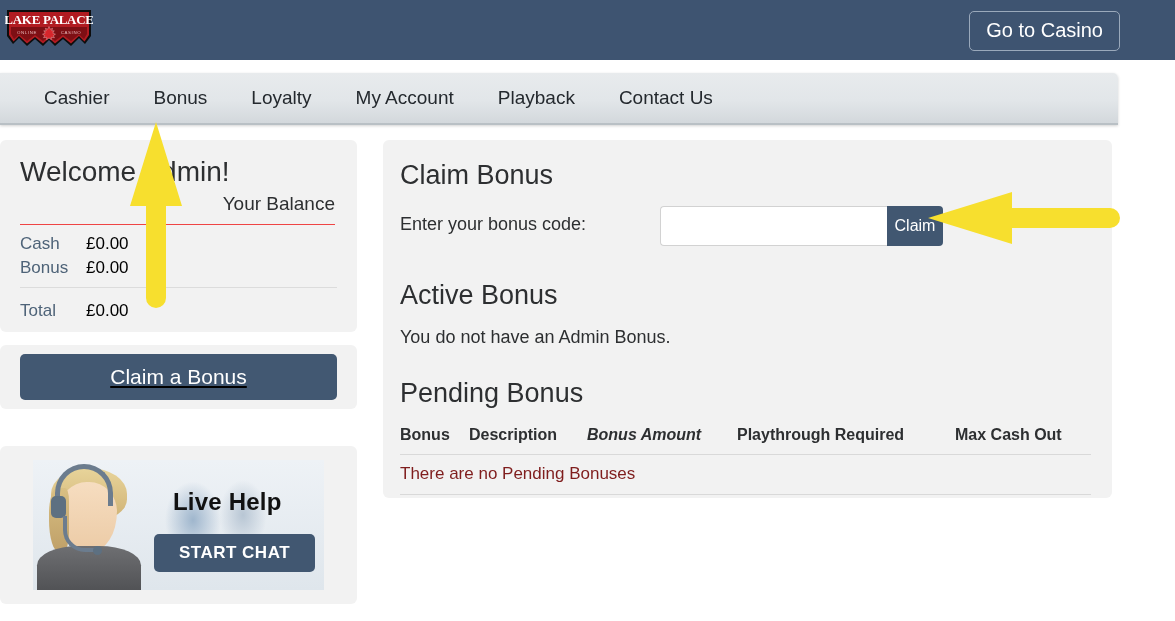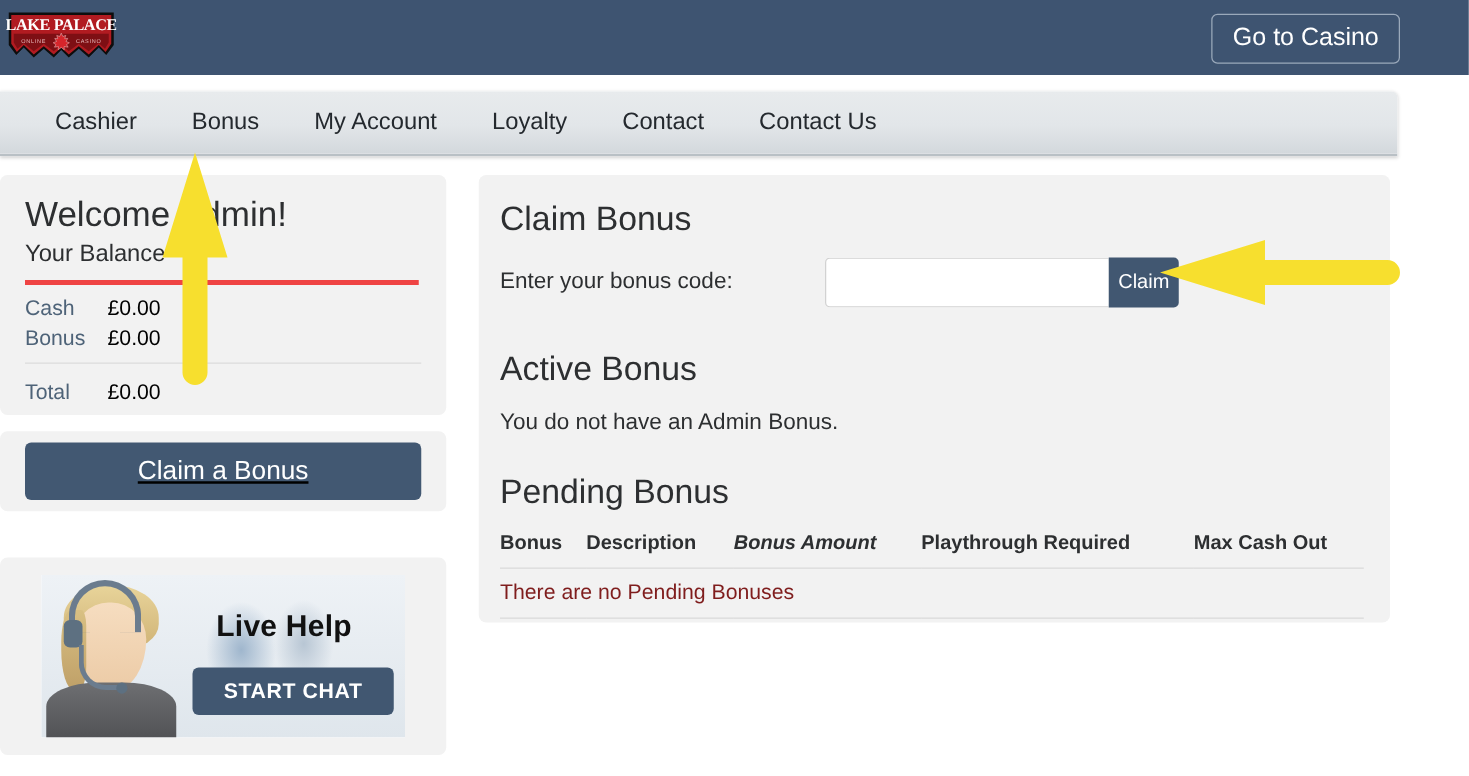--- a/index.html
+++ b/index.html
@@ -89,22 +89,23 @@
     color: #2d2f31;
     font-weight: normal;
     margin: 0;
     line-height: 36px;
   }
   .balance-sub {
     font-size: 19px;
     color: #2d2f31;
     line-height: 28px;
     padding-bottom: 6px;
-    border-bottom: 4px solid #ef4444;
+    border-bottom: 1px solid #ef4444;
     margin-right: 2px;
+    text-align: right;
   }
   .bal-rows { padding-top: 7px; border-bottom: 1px solid #dcdcdc; padding-bottom: 7px; }
   .bal-row { display: flex; line-height: 24px; }
   .bal-label { font-size: 17px; color: #4e6378; width: 56px; }
   .bal-value { font-size: 17px; color: #000000; padding-left: 10px; }
   .bal-total-row { display: flex; line-height: 24px; padding-top: 11px; }
 
   
   .claim-panel {
     position: absolute;
@@ -339,23 +340,23 @@
     </svg>
   </div>
 
   <button class="go-casino-btn">Go to Casino</button>
 </div>
 
 <div class="navbar">
   <div class="nav-list">
     <div class="nav-item">Cashier</div>
     <div class="nav-item">Bonus</div>
+    <div class="nav-item">Loyalty</div>
     <div class="nav-item">My Account</div>
-    <div class="nav-item">Loyalty</div>
-    <div class="nav-item">Contact</div>
+    <div class="nav-item">Playback</div>
     <div class="nav-item">Contact Us</div>
   </div>
 </div>
 
 <div class="left-col">
 
   <div class="panel balance-panel">
     <h1 class="welcome-title">Welcome Admin!</h1>
     <div class="balance-sub">Your Balance</div>
 

